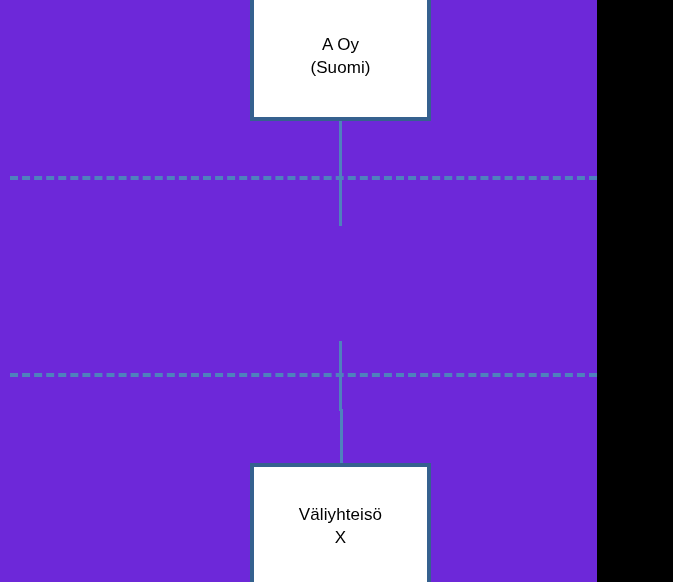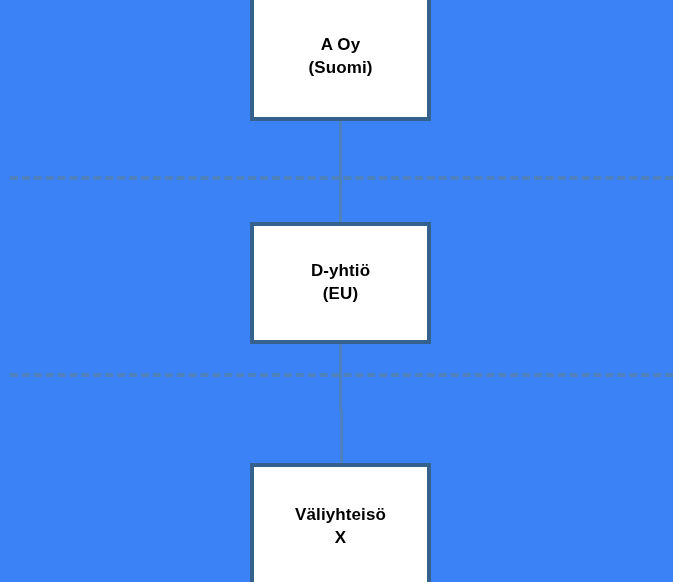--- a/index.html
+++ b/index.html
@@ -5,25 +5,24 @@
   html, body {
     margin: 0;
     padding: 0;
     background: #000000;
   }
   body {
     font-family: "Liberation Sans", sans-serif;
   }
   #canvas {
     position: relative;
-    width: 673px;
+    width: 597px;
     height: 582px;
-    background: #3b82f6;
+    background: #6d28d9;
     overflow: hidden;
-    font-weight: bold;
   }
 
   
   .node {
     position: absolute;
     box-sizing: border-box;
     background: #FFFFFF;
     border: 4px solid #35618F;
     display: flex;
     align-items: center;
@@ -77,23 +76,19 @@
   <div class="connector" id="connector-a-d"></div>
 
   <div class="connector" id="connector-d-x"></div>
   <div class="connector" id="connector-d-x-lower"></div>
 
   <div class="node" id="node-a">
     <div class="node-label">A Oy
 (Suomi)</div>
   </div>
 
-  <div class="node" id="node-d">
-    <div class="node-label">D-yhtiö
-(EU)</div>
-  </div>
 
   <div class="node" id="node-x">
     <div class="node-label">Väliyhteisö
 X</div>
   </div>
 
 </div>
 
 </body></html>

